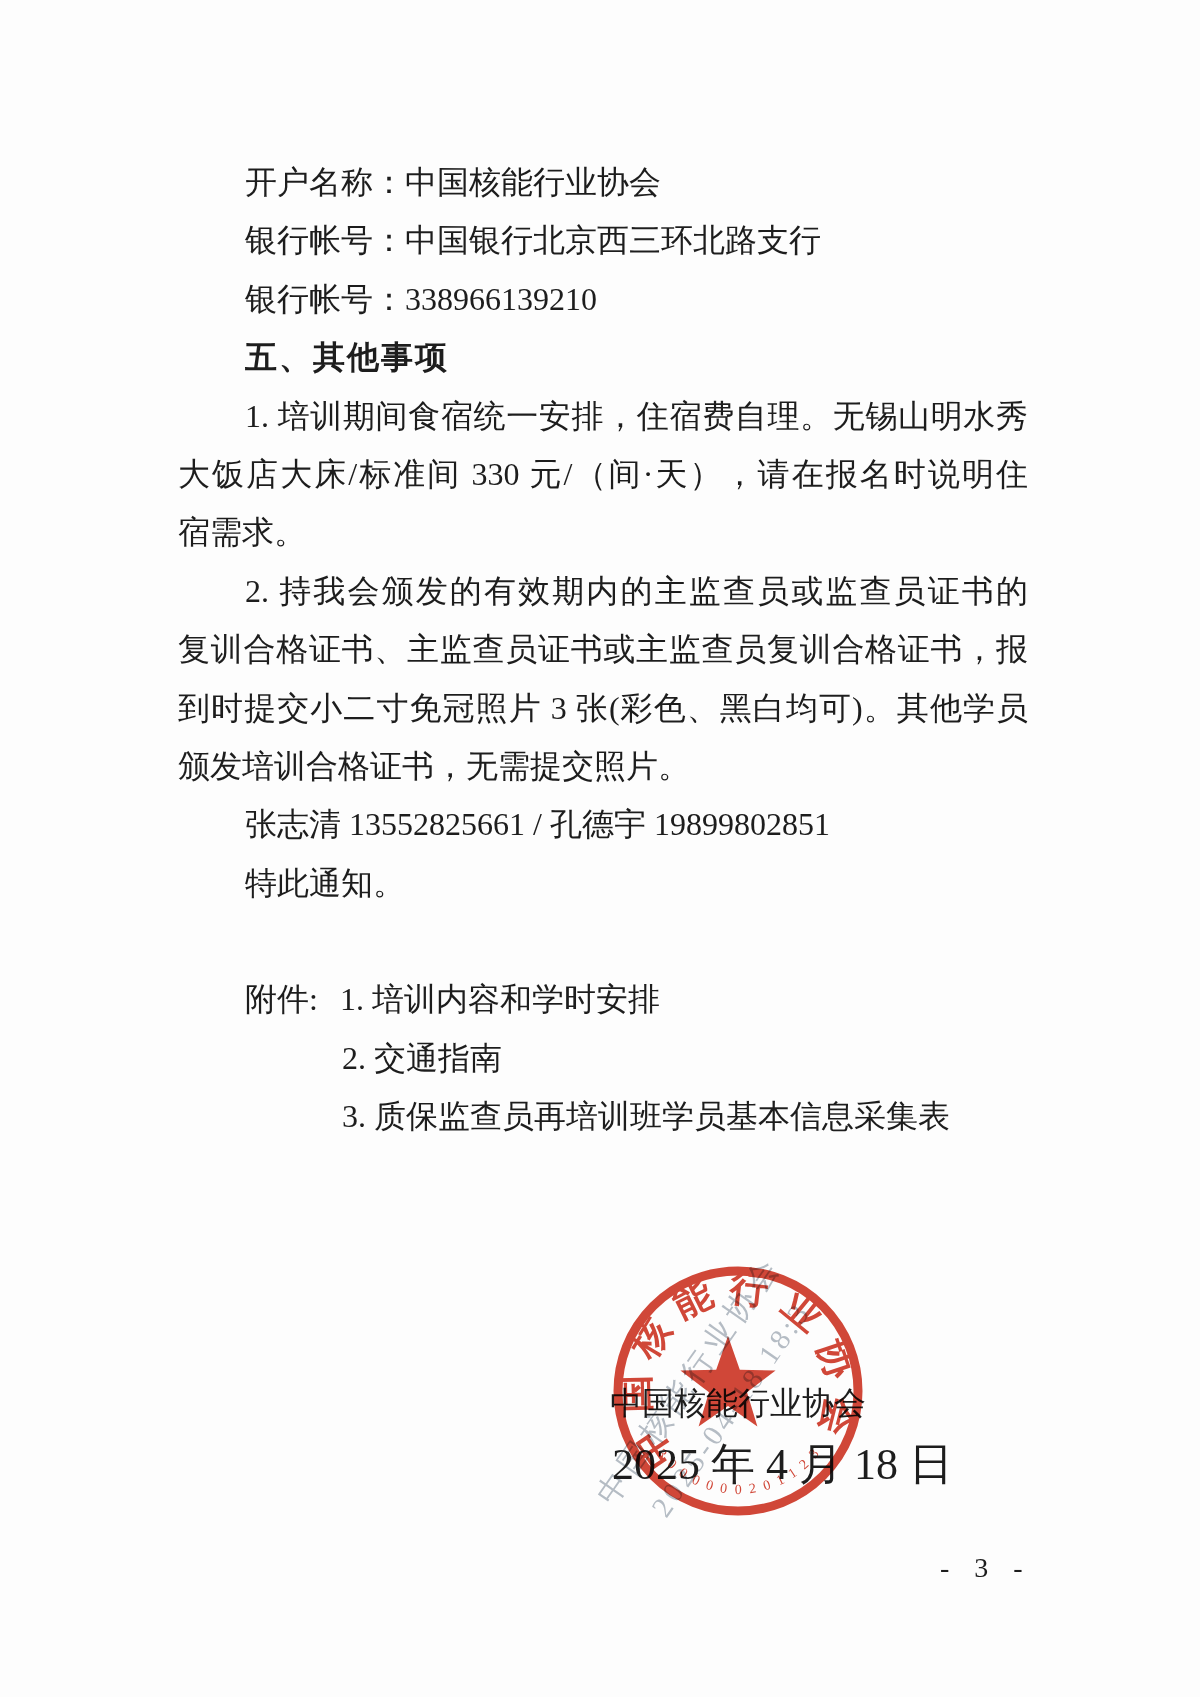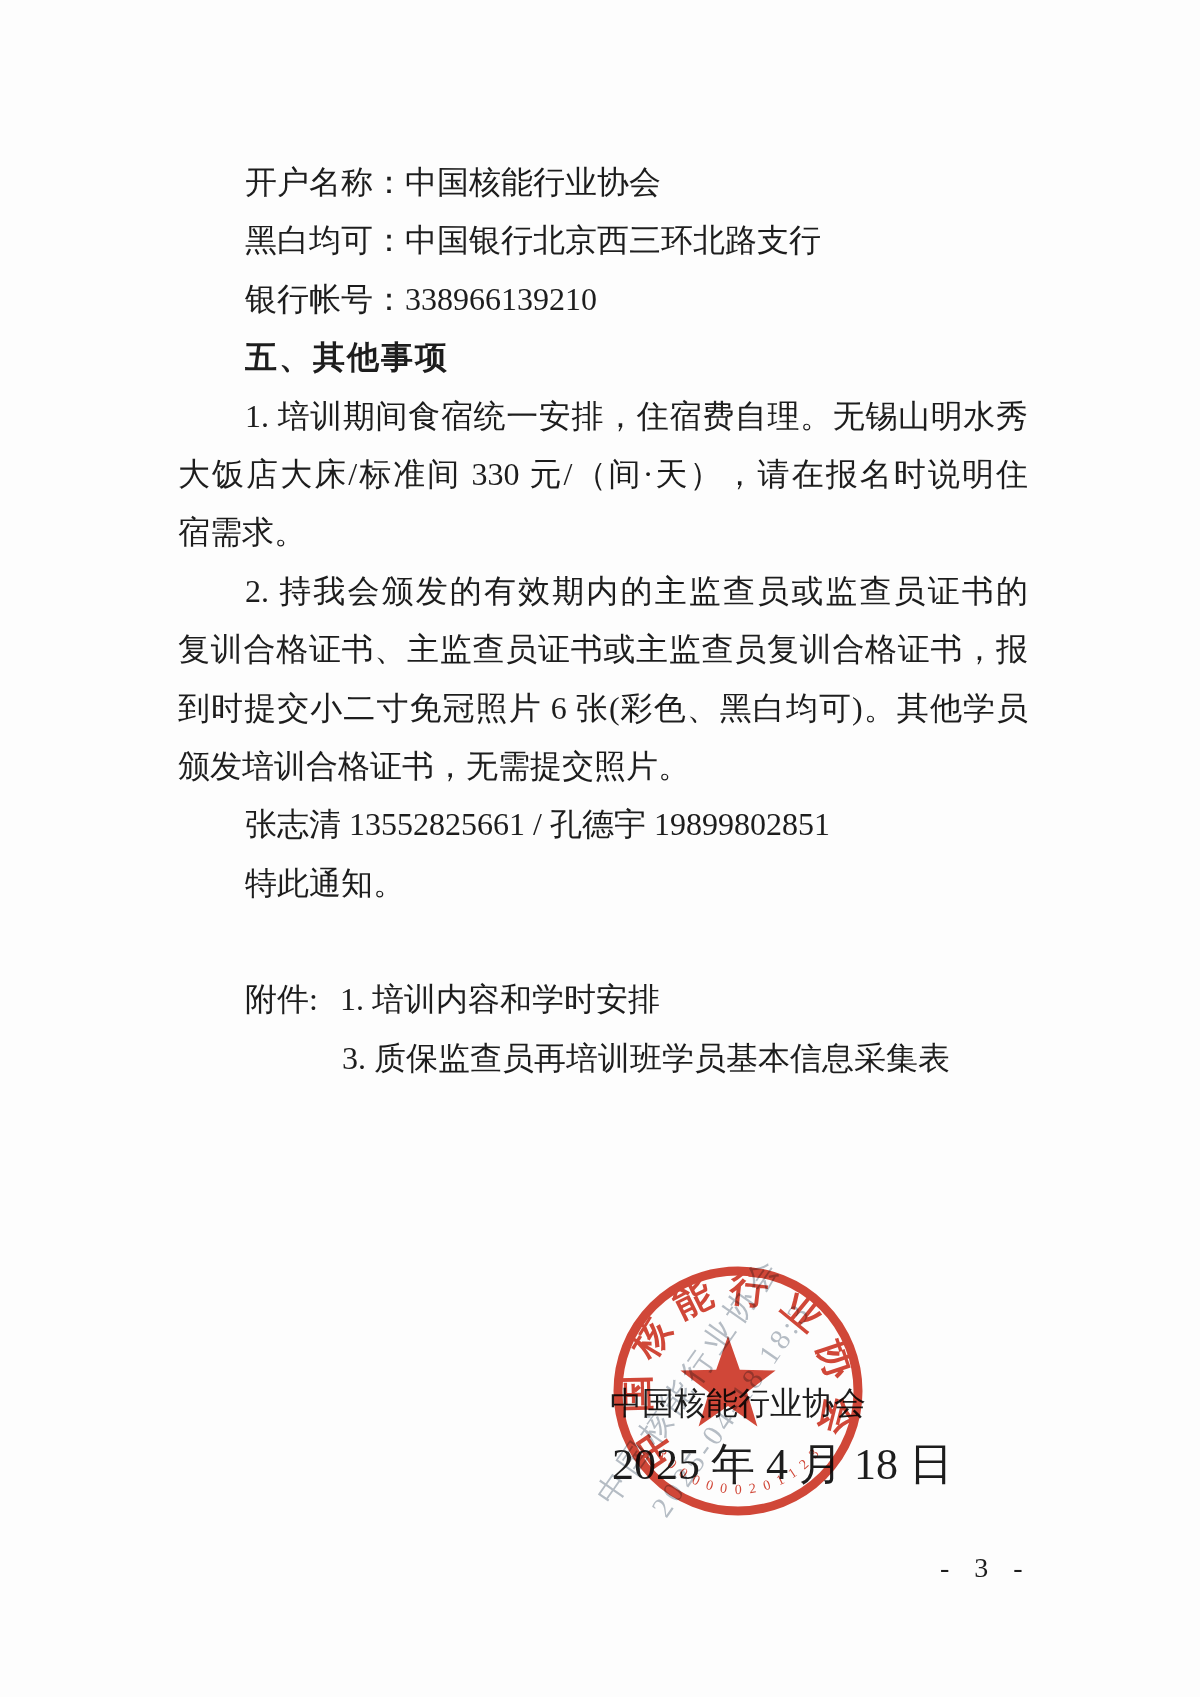--- a/index.html
+++ b/index.html
@@ -71,36 +71,37 @@
   }
 </style>
 </head>
 <body>
 
 <div class="page">
 
   <div class="content">
     <div>
         <div class="line indent">开户名称：中国核能行业协会</div>
-        <div class="line indent">黑白均可：中国银行北京西三环北路支行</div>
+        <div class="line indent">银行帐号：中国银行北京西三环北路支行</div>
         <div class="line indent">银行帐号：338966139210</div>
         <div class="line indent bold">五、其他事项</div>
         <div class="line indent stretch">1. 培训期间食宿统一安排，住宿费自理。无锡山明水秀</div>
         <div class="line stretch">大饭店大床/标准间 330 元/（间·天），请在报名时说明住</div>
         <div class="line">宿需求。</div>
         <div class="line indent stretch">2. 持我会颁发的有效期内的主监查员或监查员证书的</div>
         <div class="line stretch">复训合格证书、主监查员证书或主监查员复训合格证书，报</div>
-        <div class="line stretch">到时提交小二寸免冠照片 6 张(彩色、黑白均可)。其他学员</div>
+        <div class="line stretch">到时提交小二寸免冠照片 3 张(彩色、黑白均可)。其他学员</div>
         <div class="line">颁发培训合格证书，无需提交照片。</div>
         <div class="line indent">张志清 13552825661 / 孔德宇 19899802851</div>
         <div class="line indent">特此通知。</div>
         <div class="line">&nbsp;</div>
       </div>
 
     <div class="att-row first"><span class="att-label">附件:</span><span>1. 培训内容和学时安排</span></div>
+    <div class="att-row rest"><span>2. 交通指南</span></div>
     <div class="att-row rest"><span>3. 质保监查员再培训班学员基本信息采集表</span></div>
   </div>
 
   <div class="watermark">
     <div class="w1">中国核能行业协会</div>
     <div class="w2">2025-04-18 18:3</div>
   </div>
 
   <div class="sig-org">中国核能行业协会</div>
   <div class="sig-date">2025 年 4 月 18 日</div>

